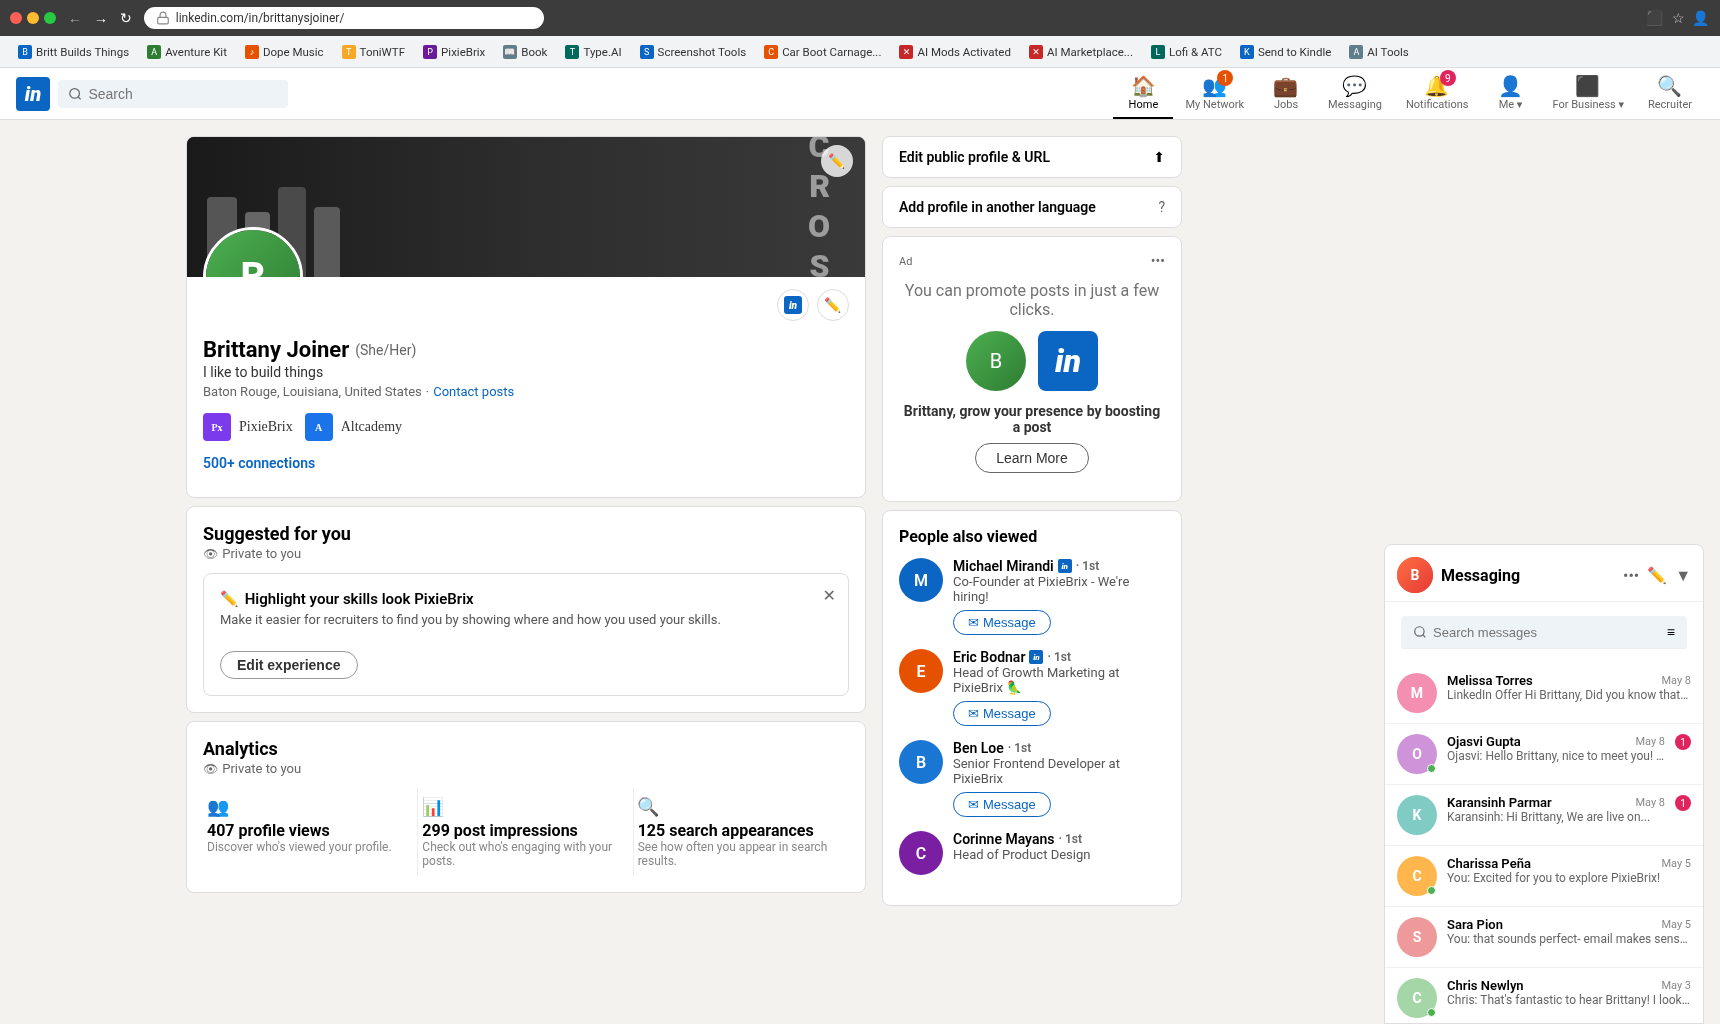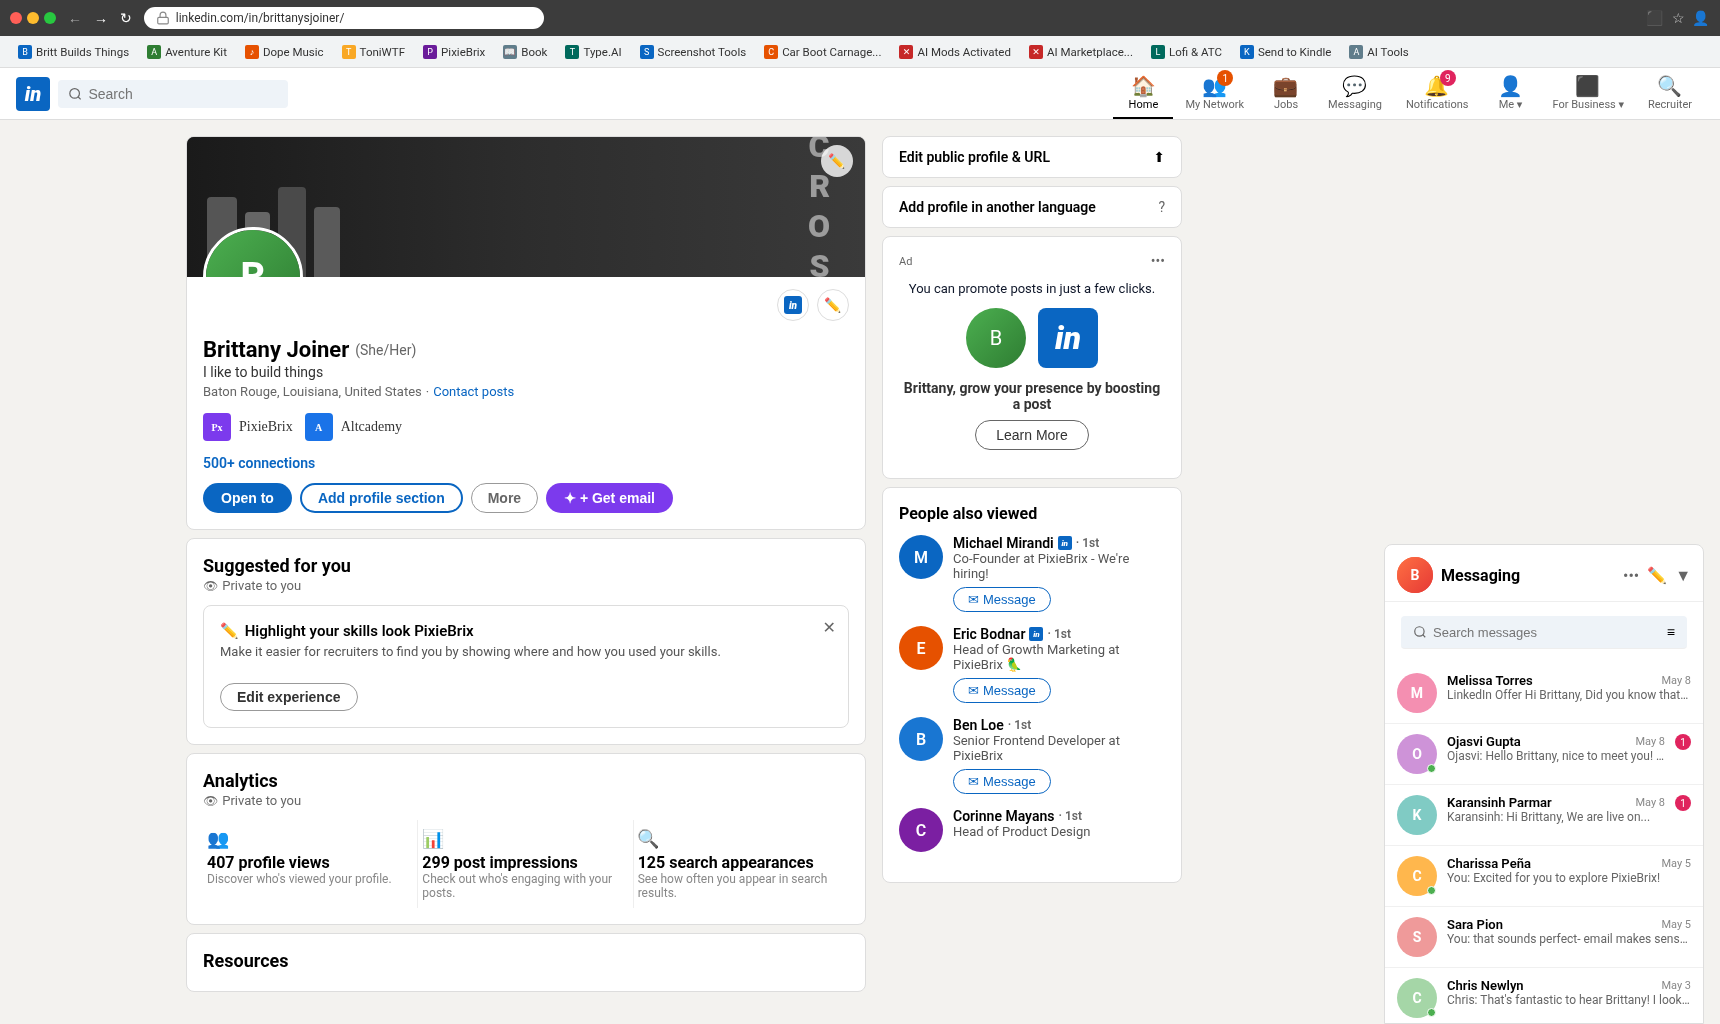--- a/index.html
+++ b/index.html
@@ -336,29 +336,20 @@
             <span style="font-size:14px; color:#333;">PixieBrix</span>
           </div>
           <div class="company-logos">
             <div class="company-logo logo-altcademy">A</div>
             <span style="font-size:14px; color:#333;">Altcademy</span>
           </div>
         </div>
 
         <a class="connections-link">500+ connections</a>
 
-        <div class="profile-actions">
-          <button class="btn-primary">Open to</button>
-          <button class="btn-secondary">Add profile section</button>
-          <button class="btn-ghost">More</button>
-          <button class="btn-email">
-            <span>✦</span>
-            <span>+ Get email</span>
-          </button>
-        </div>
       </div>
     </div>
 
     <div class="section-card">
       <div class="section-title">Suggested for you</div>
       <div class="section-subtitle">
         <span class="private-eye">👁</span>
         <span>Private to you</span>
       </div>
 
@@ -391,23 +382,20 @@
           <div class="analytics-desc">Check out who's engaging with your posts.</div>
         </div>
         <div class="analytics-item">
           <div class="analytics-icon">🔍</div>
           <div class="analytics-value">125 search appearances</div>
           <div class="analytics-desc">See how often you appear in search results.</div>
         </div>
       </div>
     </div>
 
-    <div class="section-card">
-      <div class="resources-title">Resources</div>
-    </div>
 
   </div>
 
   <div style="width: 300px; flex-shrink: 0;">
 
     <div style="background:#fff; border:1px solid #ddd; border-radius:8px; padding:12px 16px; margin-bottom:8px; display:flex; justify-content:space-between; align-items:center;">
       <span style="font-size:14px; font-weight:600;">Edit public profile &amp; URL</span>
       <span>⬆</span>
     </div>
 
@@ -415,21 +403,21 @@
       <span style="font-size:14px; font-weight:600;">Add profile in another language</span>
       <span style="color:#666;">?</span>
     </div>
 
     <div class="sidebar-card">
       <div style="display:flex; justify-content:space-between; align-items:center; margin-bottom:8px;">
         <span class="ad-label">Ad</span>
         <span style="color:#666; font-size:14px; cursor:pointer;">•••</span>
       </div>
       <div class="ad-content">
-        <div style="font-size:13px; color:#0f172a; margin-bottom:12px;">You can promote posts in just a few clicks.</div>
+        <div style="font-size:16px; color:#737373; margin-bottom:12px;">You can promote posts in just a few clicks.</div>
         <div class="ad-avatars">
           <div class="ad-user-avatar">B</div>
           <div class="ad-li-logo">in</div>
         </div>
         <div class="ad-text">
           <strong>Brittany, grow your presence by boosting a post</strong>
         </div>
         <button class="btn-learn-more">Learn More</button>
       </div>
     </div>

